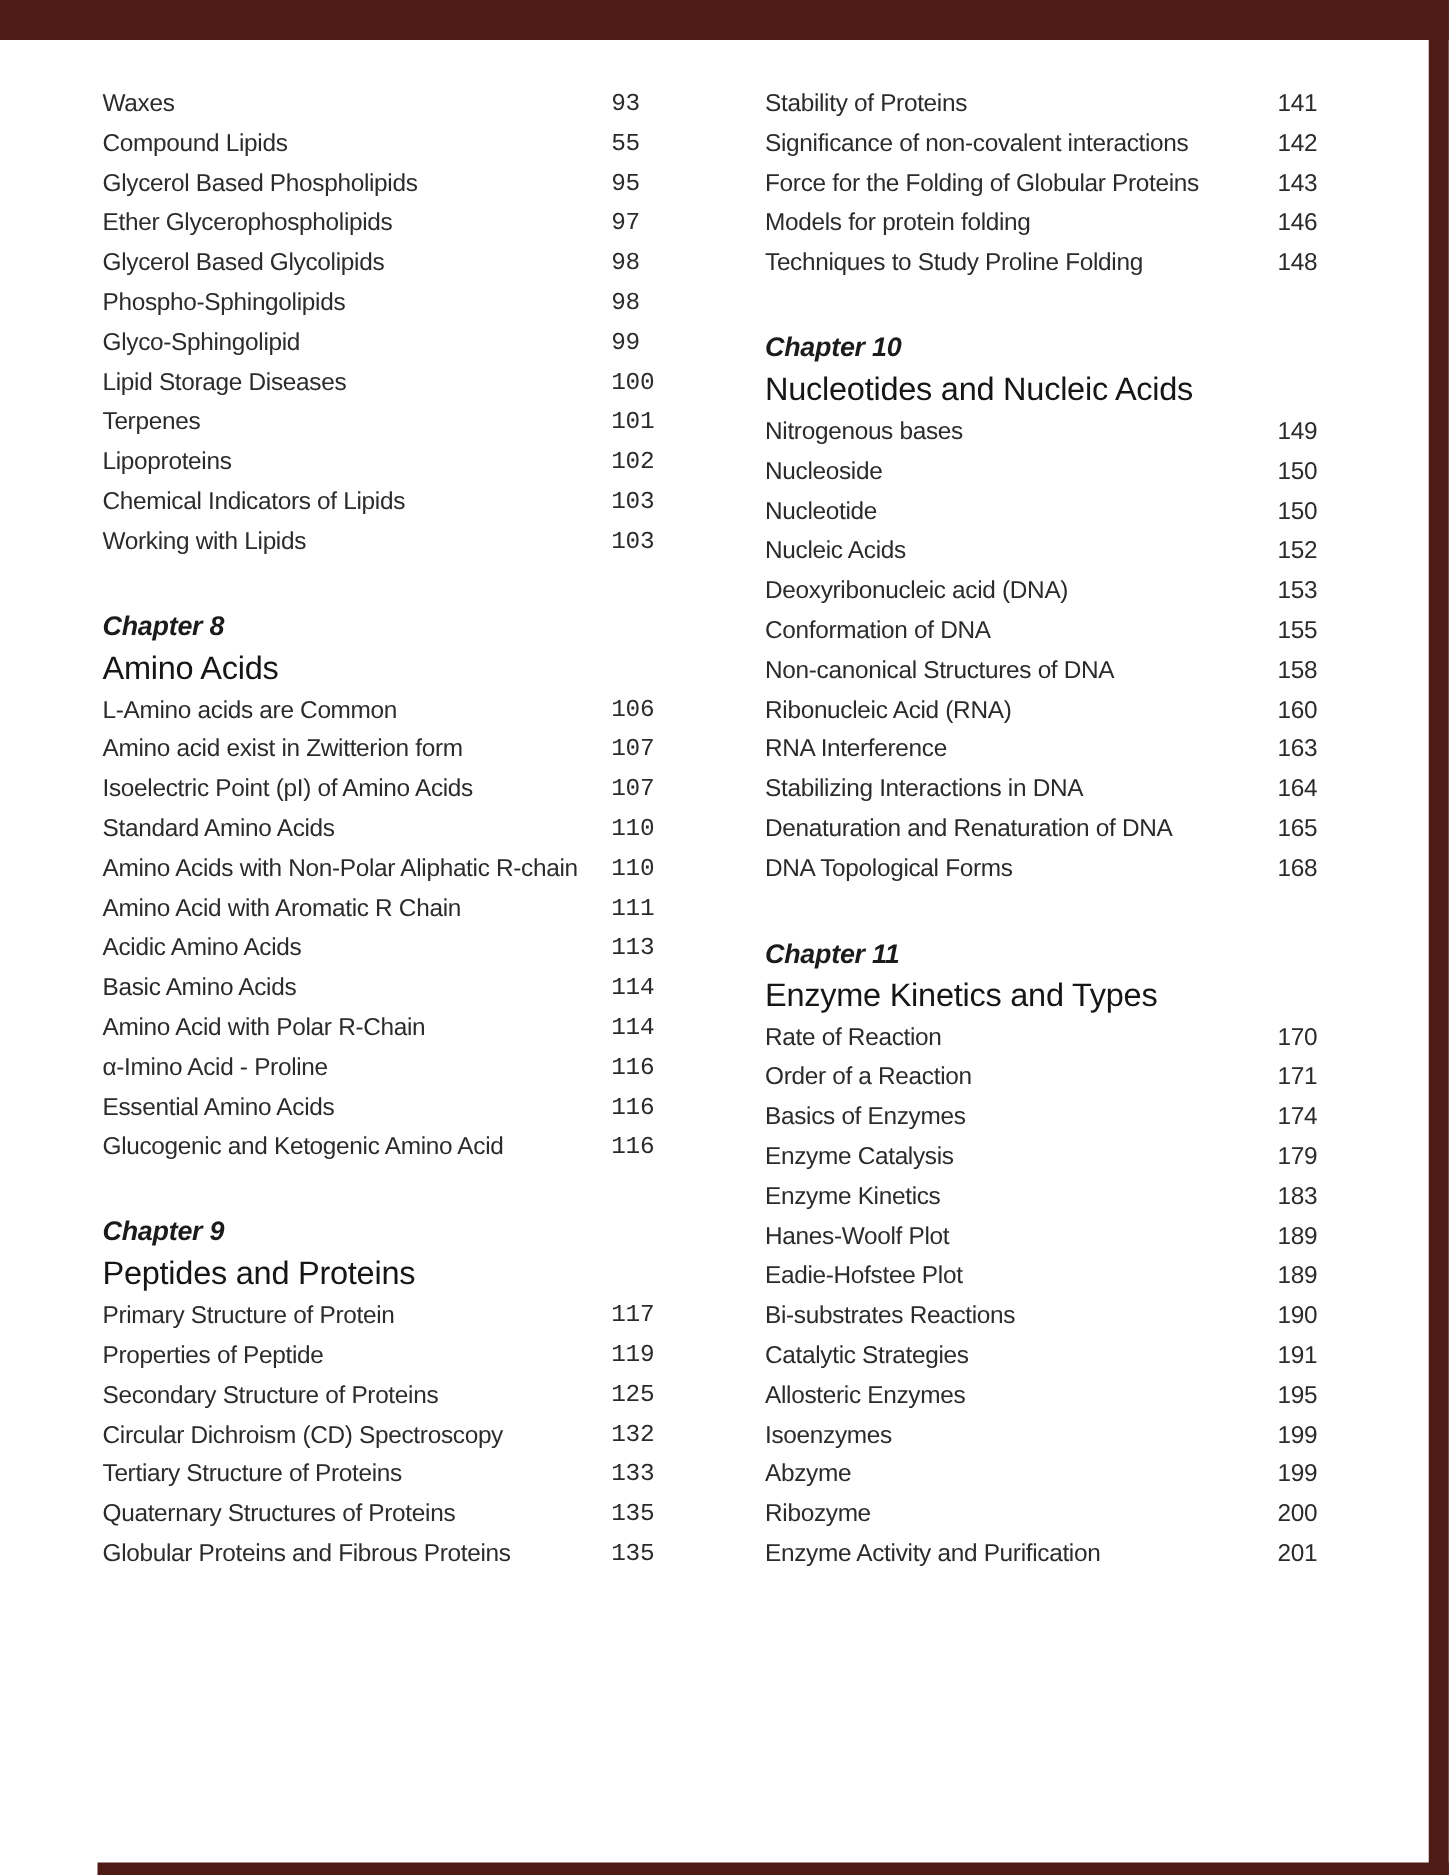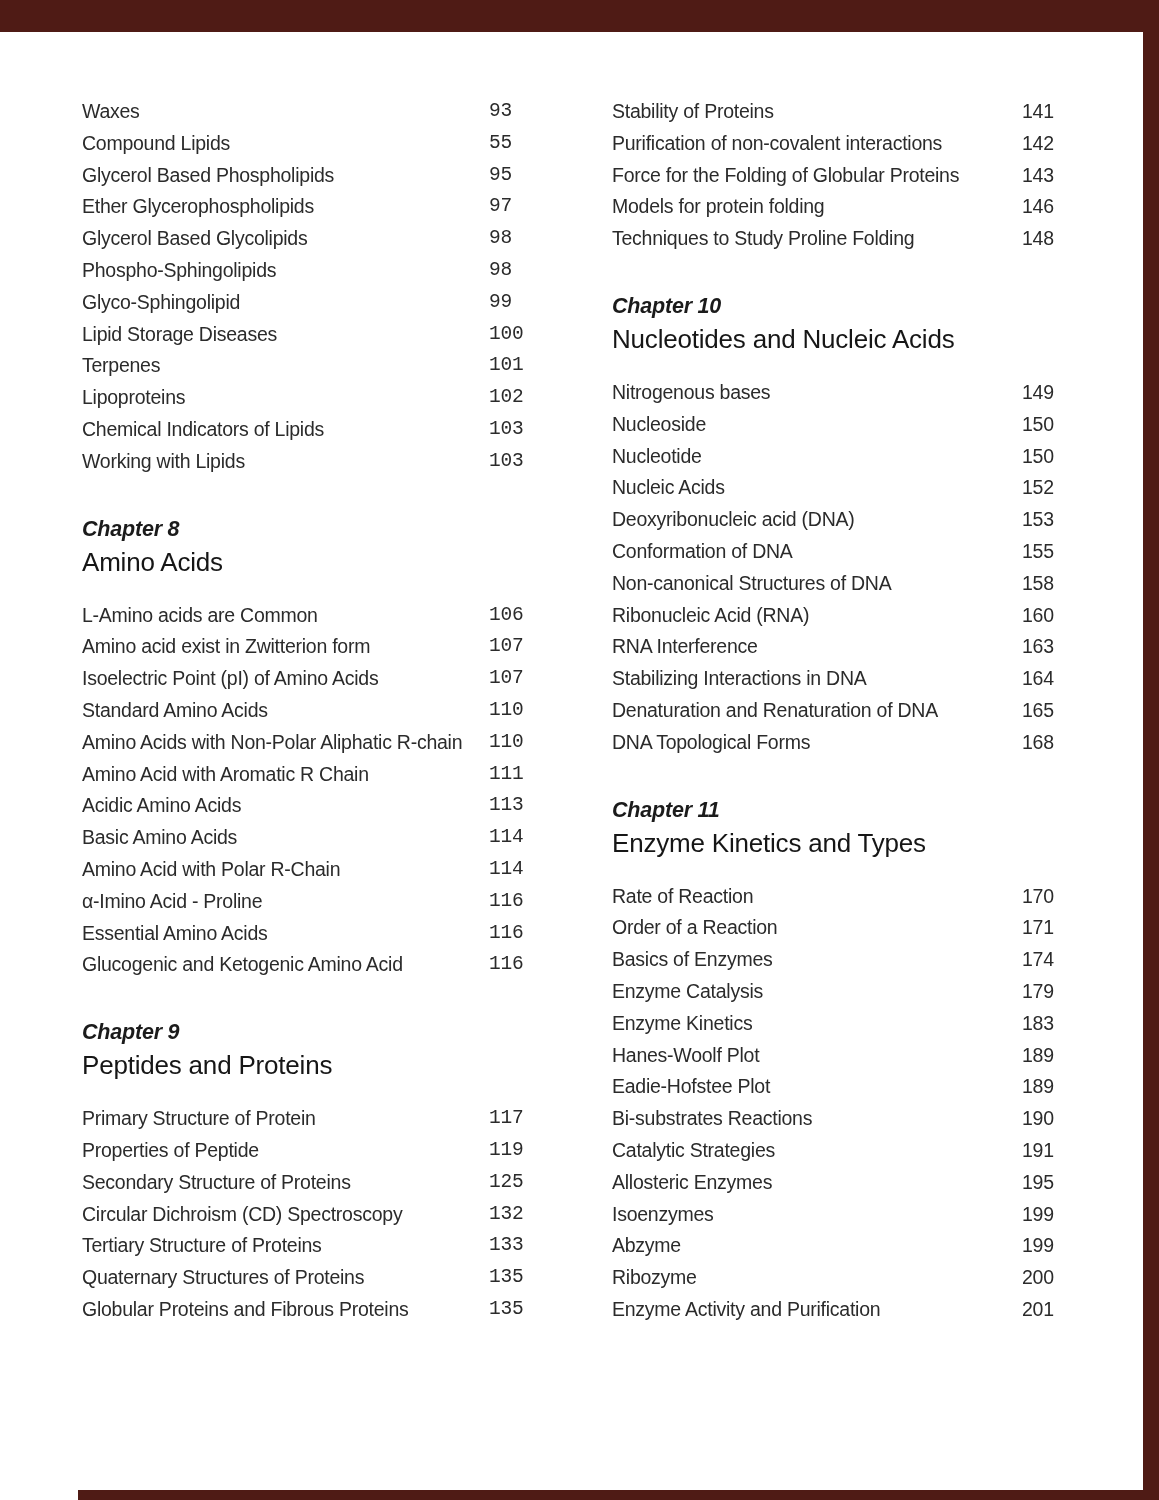--- a/index.html
+++ b/index.html
@@ -19,21 +19,21 @@
   .bar {
     position: absolute;
     background: #4f1b15;
   }
   .bar-top    { left: 0; top: 0; width: 1159px; height: 32px; }
   .bar-right  { top: 0; right: 0; width: 16px; height: 1500px; }
   .bar-bottom { left: 78px; right: 0; bottom: 0; height: 10px; }
 
   .col {
     position: absolute;
-    top: 96px;
+    top: 68px;
   }
   .col-left  { left: 82px;  width: 438px; }
   .col-right { left: 612px; width: 443px; }
 
   .toc-section { display: block; }
 
   .chapter-label {
     margin-top: 36px;
     line-height: 30px;
     font-size: 21.5px;
@@ -43,21 +43,21 @@
     font-style: italic;
   }
   .chapter-title {
     line-height: 37px;
     font-size: 26px;
     font-weight: normal;
     color: #161616;
     letter-spacing: -0.2px;
   }
   .rows { margin-top: 0; }
-  .rows.titled { margin-top: 19px; }
+  .rows.titled { }
 
   .toc-row {
     position: relative;
     height: 31.8px;
     line-height: 31.8px;
     font-size: 19.5px;
     letter-spacing: -0.25px;
     white-space: nowrap;
   }
   .toc-title { display: inline-block; }
@@ -123,21 +123,21 @@
         <div class="toc-row"><span class="toc-title">Tertiary Structure of Proteins</span><span class="toc-page">133</span></div>
         <div class="toc-row"><span class="toc-title">Quaternary Structures of Proteins</span><span class="toc-page">135</span></div>
         <div class="toc-row"><span class="toc-title">Globular Proteins and Fibrous Proteins</span><span class="toc-page">135</span></div>
       </div>
     </section>
   </div>
 <div class="col col-right">
     <section class="toc-section">
       <div class="rows">
         <div class="toc-row"><span class="toc-title">Stability of Proteins</span><span class="toc-page">141</span></div>
-        <div class="toc-row"><span class="toc-title">Purification of non-covalent interactions</span><span class="toc-page">142</span></div>
+        <div class="toc-row"><span class="toc-title">Significance of non-covalent interactions</span><span class="toc-page">142</span></div>
         <div class="toc-row"><span class="toc-title">Force for the Folding of Globular Proteins</span><span class="toc-page">143</span></div>
         <div class="toc-row"><span class="toc-title">Models for protein folding</span><span class="toc-page">146</span></div>
         <div class="toc-row"><span class="toc-title">Techniques to Study Proline Folding</span><span class="toc-page">148</span></div>
       </div>
     </section>
     <section class="toc-section">
       <div class="chapter-label">Chapter 10</div>
       <div class="chapter-title">Nucleotides and Nucleic Acids</div>
       <div class="rows titled">
         <div class="toc-row"><span class="toc-title">Nitrogenous bases</span><span class="toc-page">149</span></div>

